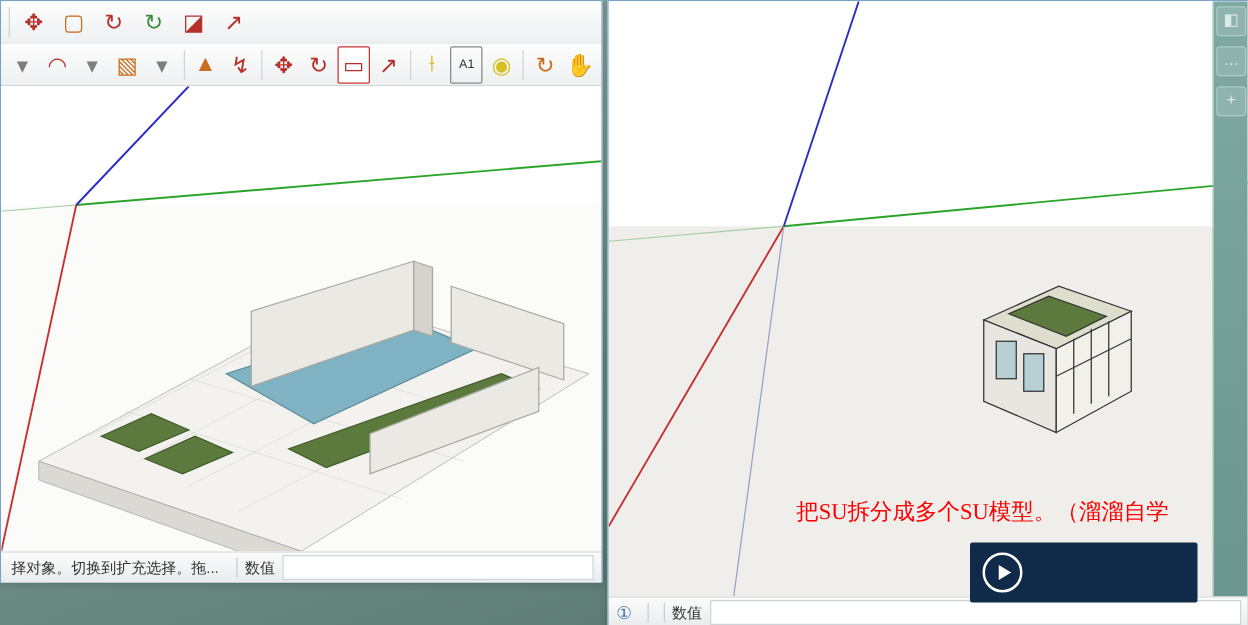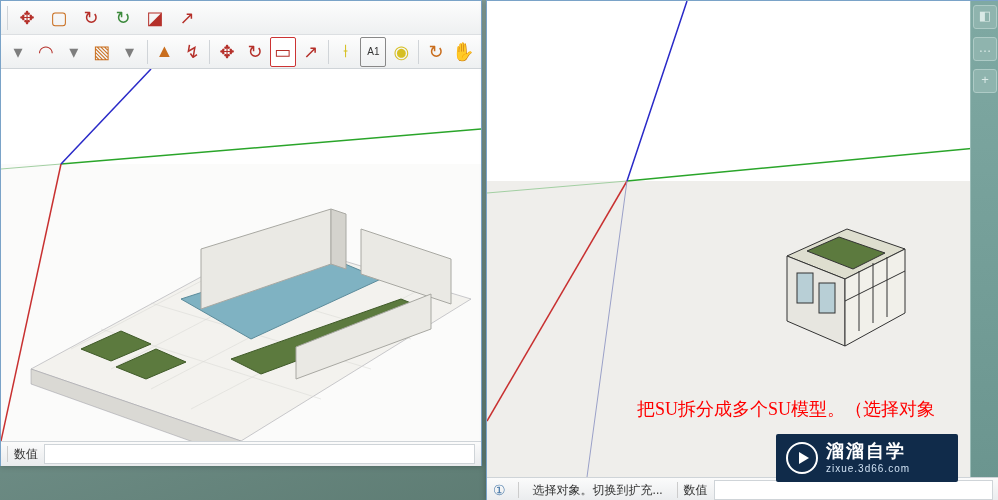--- a/index.html
+++ b/index.html
@@ -243,20 +243,21 @@
         <g fill="#eae9e4" stroke="#a8a8a2">
           <path d="M 200 240 L 200 180 L 330 140 L 330 195 Z"></path>
           <path d="M 330 140 L 345 145 L 345 200 L 330 195 Z" fill="#d4d3cd"></path>
           <path d="M 360 205 L 360 160 L 450 190 L 450 235 Z"></path>
           <path d="M 430 225 L 430 260 L 295 310 L 295 278 Z"></path>
         </g>
       </svg>
     </div>
 
     <div class="statusbar">
+      <span class="hint">择对象。切换到扩充选择。拖...</span>
       <span class="sepbar"></span>
       <span class="label">数值</span>
       <div class="valuebox"></div>
     </div>
   </div>
 
   <div class="window right">
 
     <div class="viewport" style="height:calc(100% - 24px);">
       <svg class="scene" viewBox="0 0 512 476">
@@ -279,43 +280,38 @@
           <rect x="310" y="272" width="16" height="30" fill="#b8cfd6"></rect>
           <rect x="332" y="282" width="16" height="30" fill="#b8cfd6"></rect>
           <line x1="372" y1="270" x2="372" y2="330" stroke="#333"></line>
           <line x1="386" y1="262" x2="386" y2="322" stroke="#333"></line>
           <line x1="400" y1="256" x2="400" y2="316" stroke="#333"></line>
           <line x1="358" y1="300" x2="418" y2="270" stroke="#333"></line>
         </g>
       </svg>
 
       <div class="annotation" style="left:150px; top:394px;">
-        <span>把SU拆分成多个SU模型。（选择对象</span><br>
+        <span>把SU拆分成多个SU模型。（溜溜自学</span><br>
       </div>
 
       <div class="right-strip">
         <div class="tab">◧</div>
         <div class="tab">…</div>
         <div class="tab">+</div>
       </div>
     </div>
 
     <div class="statusbar">
       <span style="padding:0 6px;color:#4a7aaa;font-size:14px;">①</span>
       <span class="sepbar"></span>
-      <span class="hint" style="max-width:150px">选择对象。切换到扩充...</span>
       <span class="sepbar"></span>
       <span class="label">数值</span>
       <div class="valuebox"></div>
     </div>
   </div>
 
   <div class="watermark">
     <div class="play">
         <div></div>
       </div>
-    <div class="text">
-      <span class="big">溜溜自学</span>
-      <span class="small">zixue.3d66.com</span>
-    </div>
   </div>
 
 </div>
 
 </body></html>

